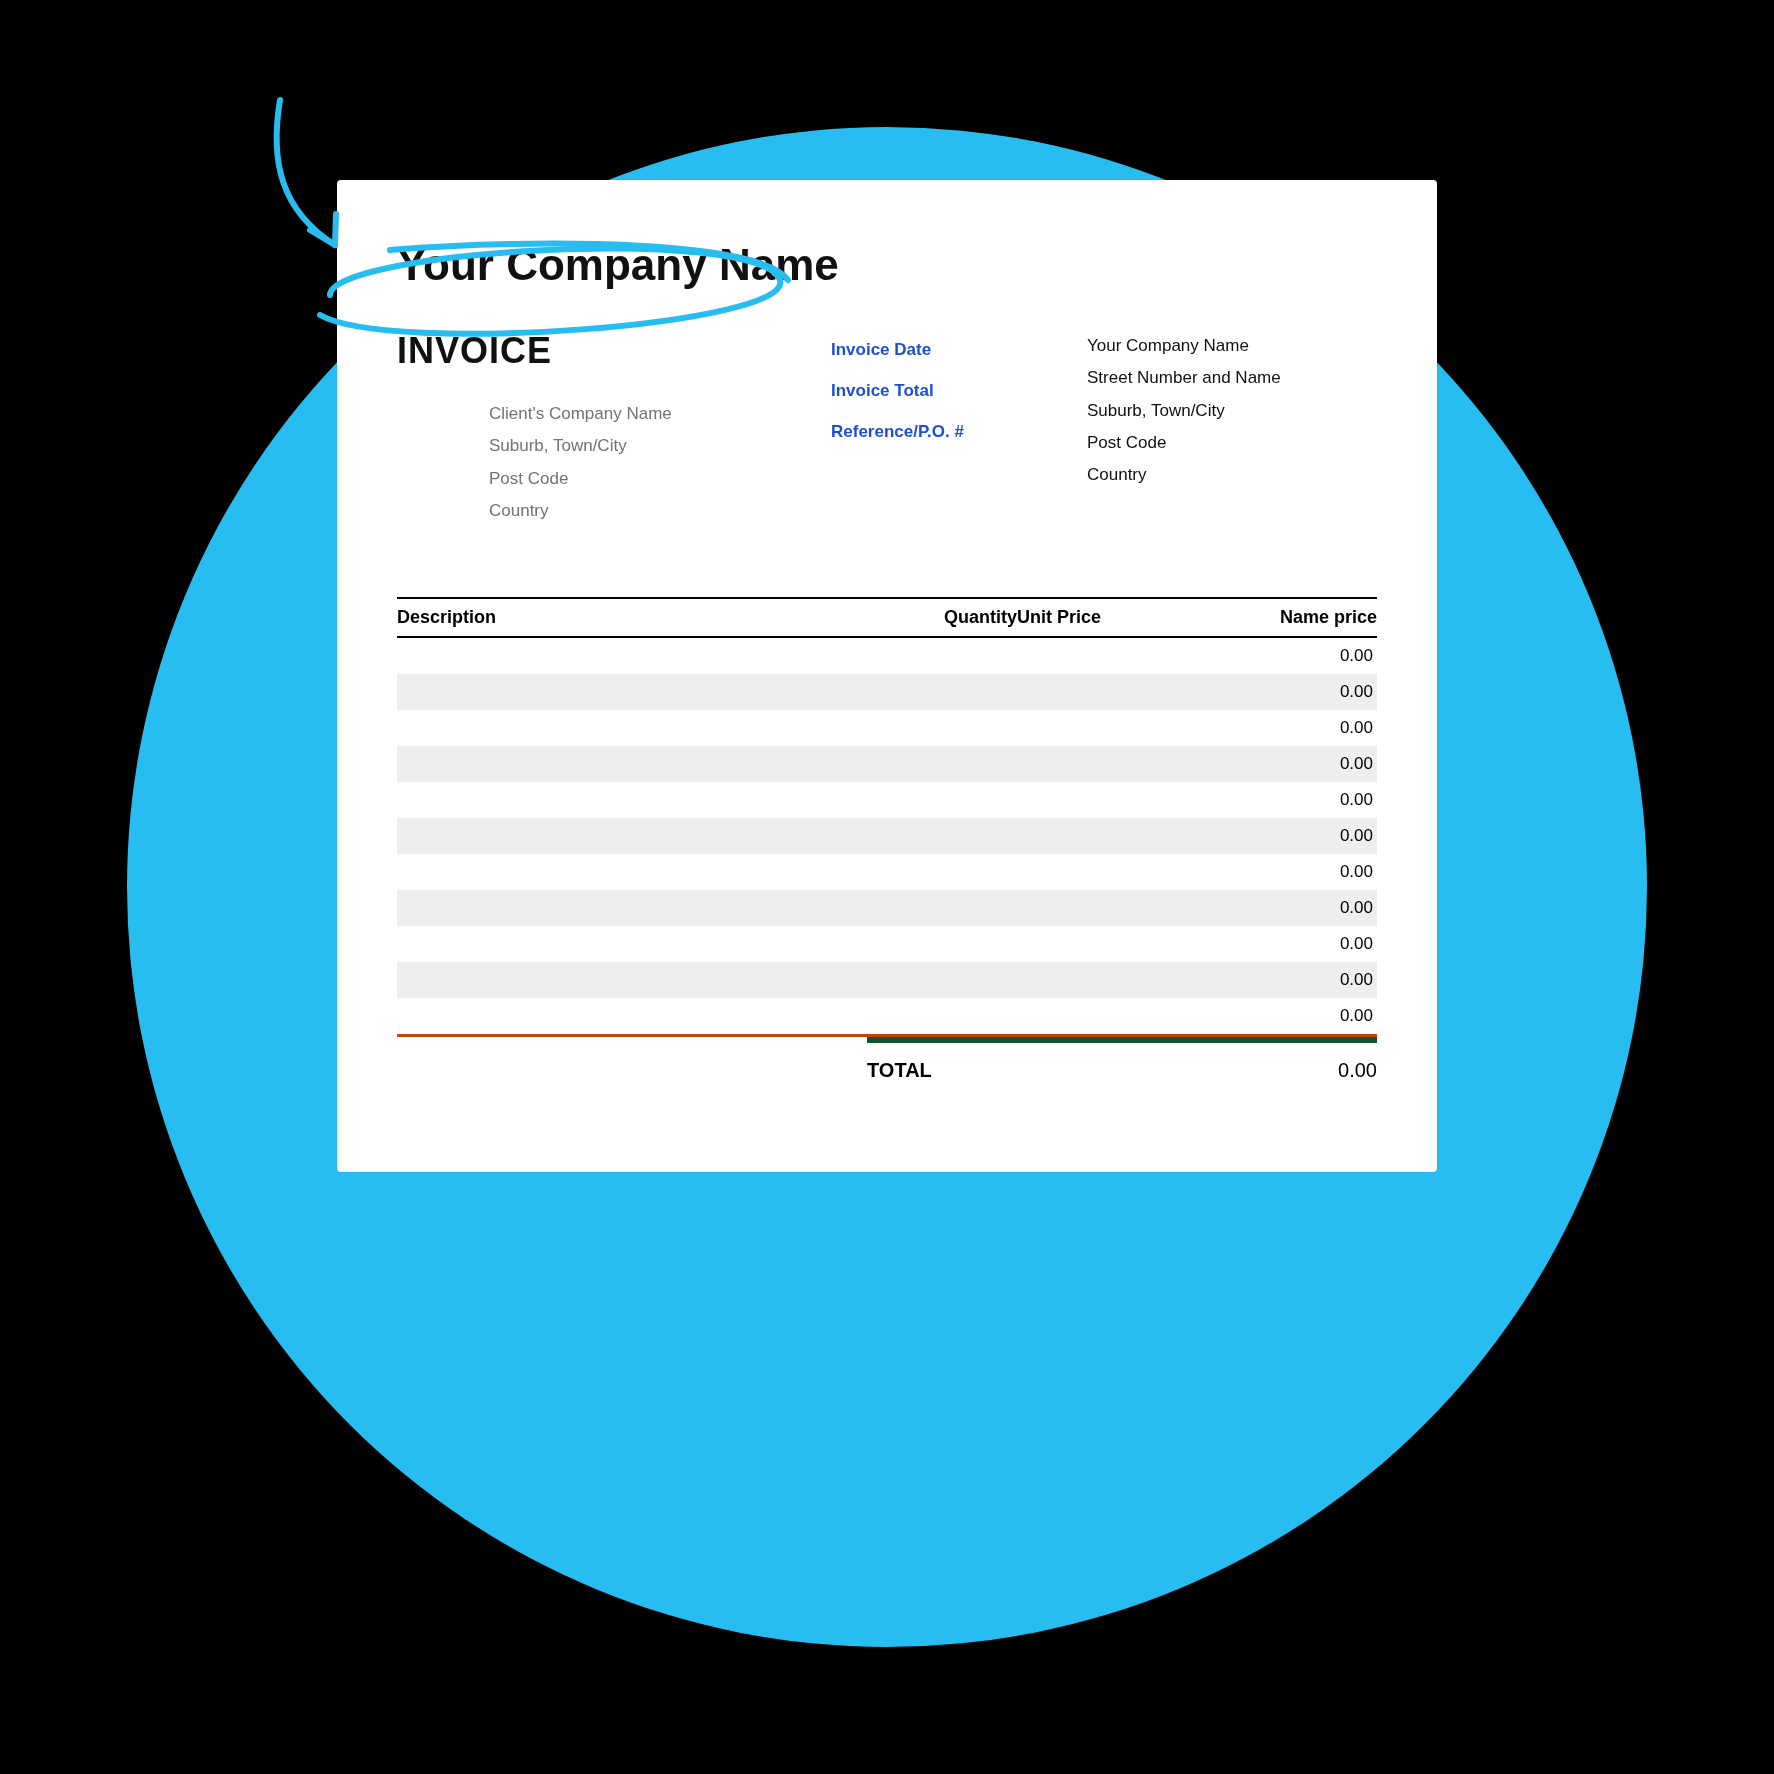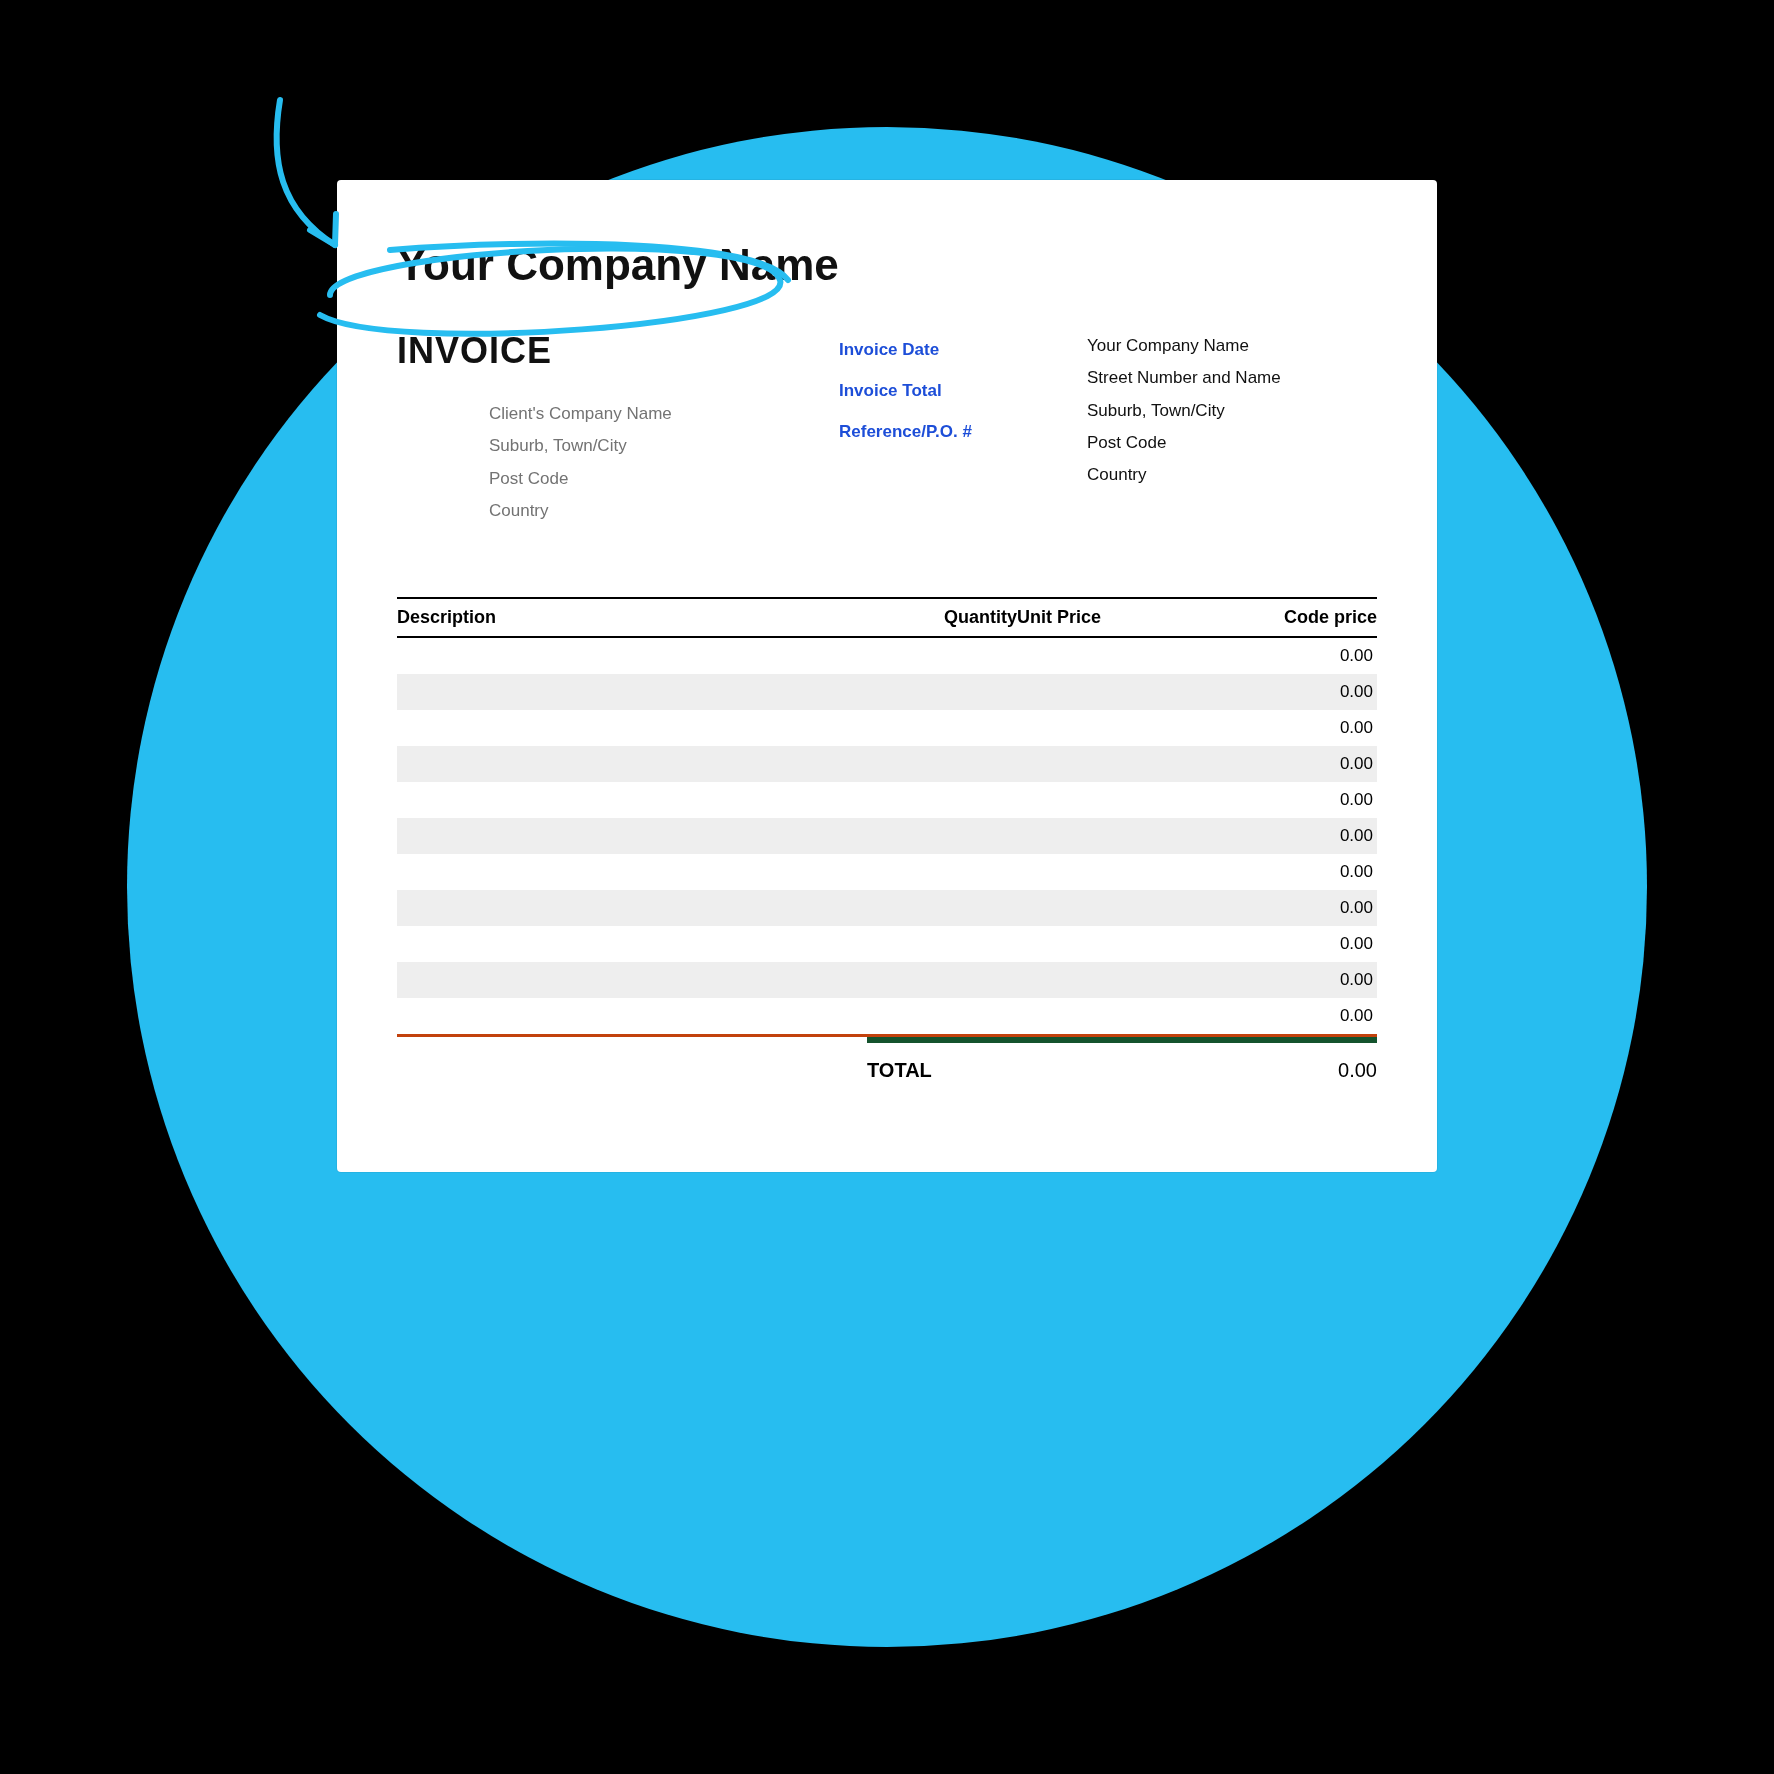--- a/index.html
+++ b/index.html
@@ -41,21 +41,21 @@
 
   .company-name{
     font-size:44px;
     color:#111;
     margin:0 0 40px 0;
   }
 
   .meta-row{
     display:flex;
     align-items:flex-start;
-    gap:8px;
+    gap:16px;
   }
   .left-col{flex:1;}
   .mid-col{width:240px;font-size:17px;line-height:2.4;}
   .right-col{width:290px;font-size:17px;line-height:1.9;}
   .mid-col b{font-weight:700;color:#1d4ed8;}
   .right-col div{color:#111;}
 
   .invoice-title{
     font-size:36px;
     font-weight:900;
@@ -155,21 +155,21 @@
       <div>Post Code</div>
       <div>Country</div>
     </div>
   </div>
 
   <div class="table">
     <div class="thead">
       <div class="c-desc">Description</div>
       <div class="c-qty">Quantity</div>
       <div class="c-unit">Unit Price</div>
-      <div class="c-total">Code price</div>
+      <div class="c-total">Name price</div>
     </div>
     <div id="rows">
         <div class="row">
           <div class="c-desc"></div>
           <div class="c-qty"></div>
           <div class="c-unit"></div>
           <div class="c-total">0.00</div>
         </div>
         <div class="row alt">
           <div class="c-desc"></div>

